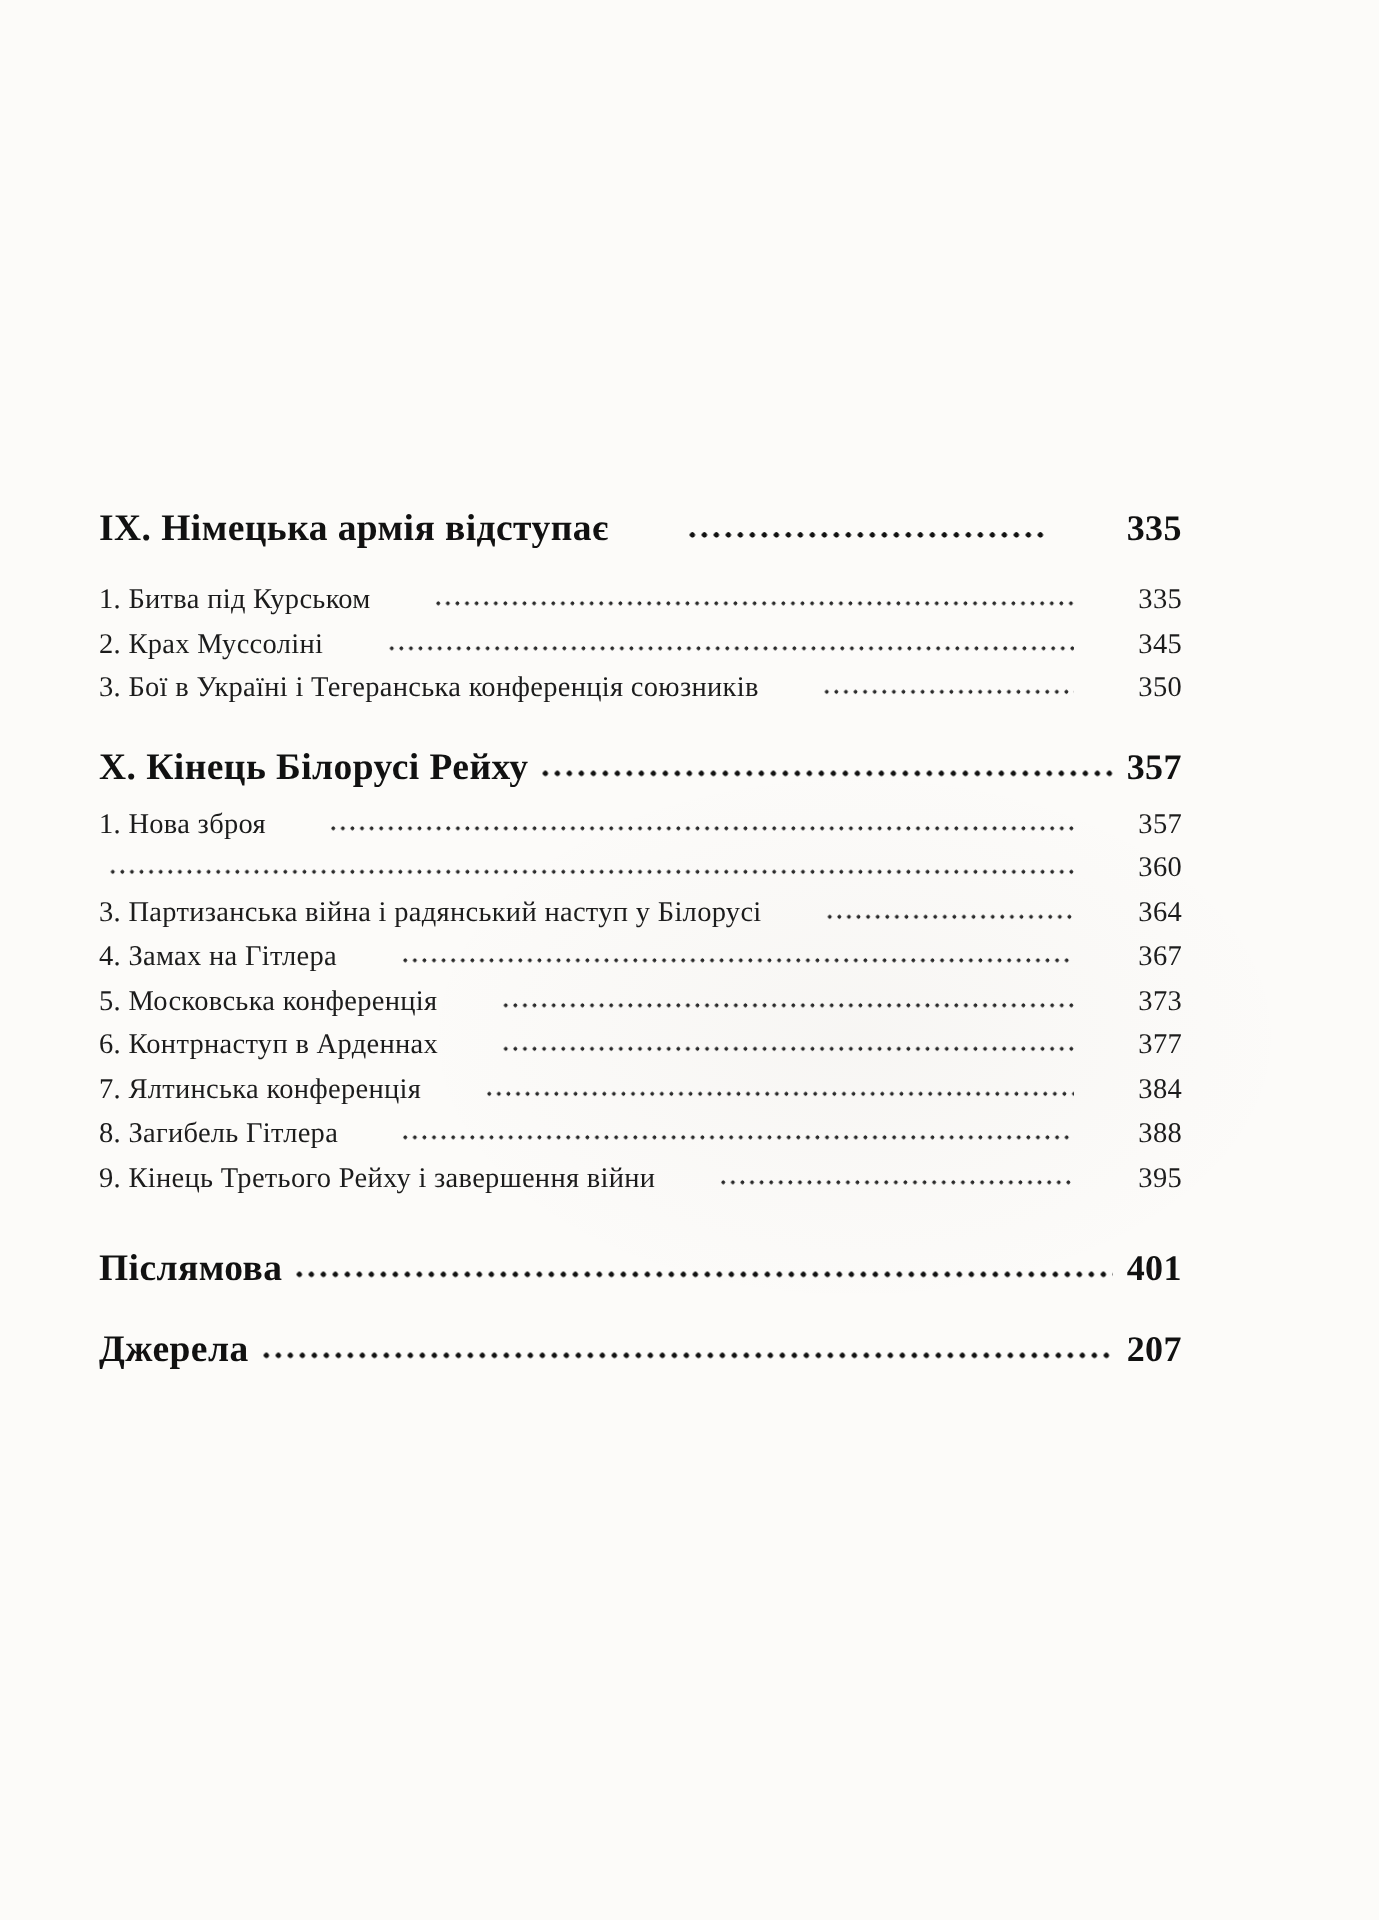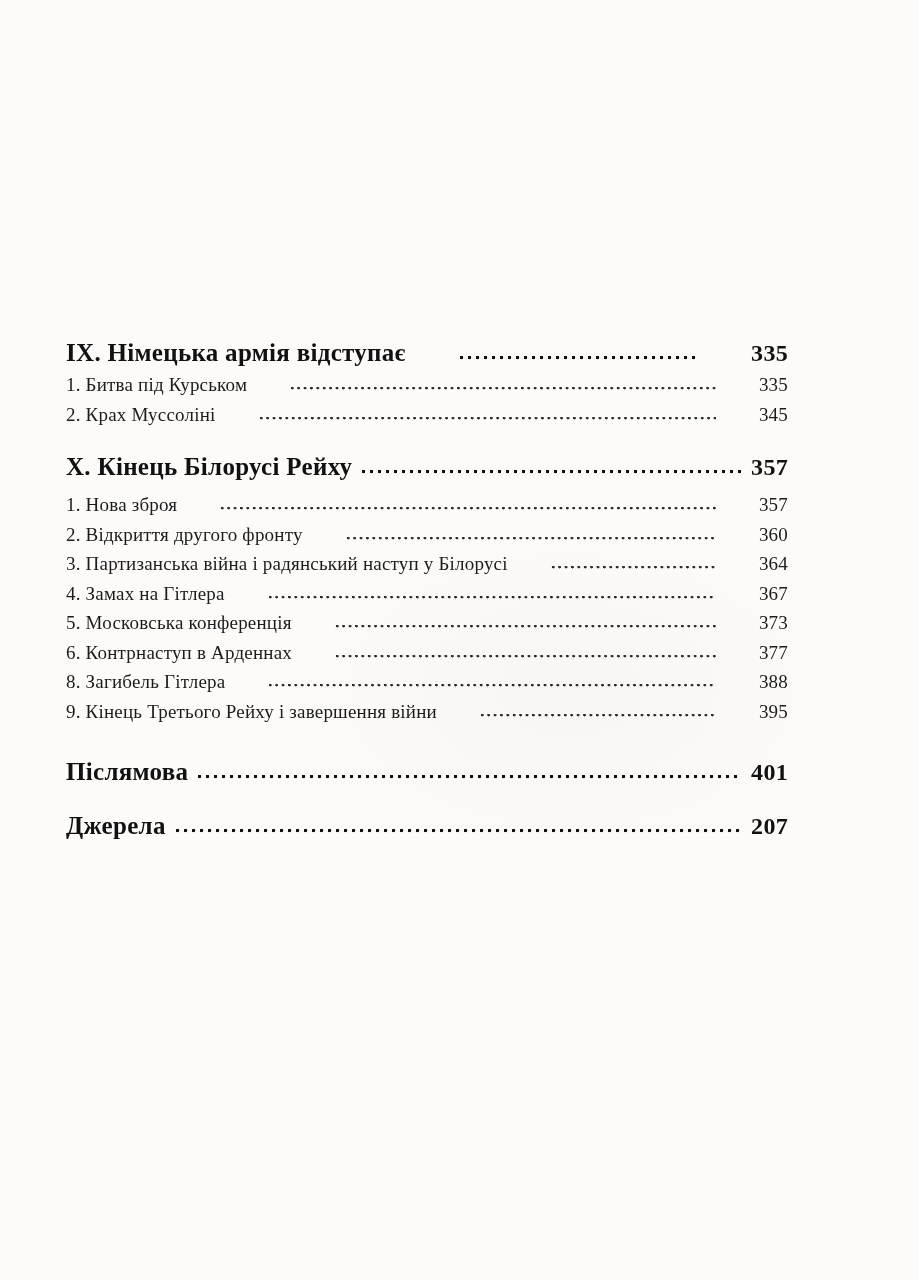--- a/index.html
+++ b/index.html
@@ -67,21 +67,21 @@
   }
   .row.heading .leader {
     height: 6px;
     background-image: radial-gradient(circle at 2.6px 2.6px, #121212 1.6px, transparent 1.95px);
     background-size: 8px 6px;
     margin-left: 9px;
     margin-right: 9px;
   }
   
   .section-9 { margin-top: 0; }
-  .section-9 .row.heading { margin-bottom: 1px; gap: 44px; }
+  .section-9 .row.heading { margin-bottom: 16px; gap: 44px; }
   .section-10 { margin-top: 22px; }
   .section-10 .row.heading { margin-bottom: 7px; }
   .standalone-0 { margin-top: 30px; }
   .standalone-1 { margin-top: 22px; }
 </style>
 </head>
 <body>
 
 <div class="page">
   <div class="toc">
@@ -95,35 +95,39 @@
       <div class="row item">
         <span>1. Битва під Курськом</span>
         <span class="leader"></span>
         <span class="pagenum">335</span>
       </div>
       <div class="row item">
         <span>2. Крах Муссоліні</span>
         <span class="leader"></span>
         <span class="pagenum">345</span>
       </div>
+      <div class="row item">
+        <span>3. Бої в Україні і Тегеранська конференція союзників</span>
+        <span class="leader"></span>
+        <span class="pagenum">350</span>
+      </div>
     </div>
 
     <div class="section section-10">
       <div class="row heading">
         <span>X. Кінець Білорусі Рейху</span>
         <span class="leader"></span>
         <span class="pagenum">357</span>
       </div>
       <div class="row item">
         <span>1. Нова зброя</span>
         <span class="leader"></span>
         <span class="pagenum">357</span>
       </div>
       <div class="row item">
-        <span>2. Відкриття другого фронту</span>
         <span class="leader"></span>
         <span class="pagenum">360</span>
       </div>
       <div class="row item">
         <span>3. Партизанська війна і радянський наступ у Білорусі</span>
         <span class="leader"></span>
         <span class="pagenum">364</span>
       </div>
       <div class="row item">
         <span>4. Замах на Гітлера</span>
@@ -132,20 +136,25 @@
       </div>
       <div class="row item">
         <span>5. Московська конференція</span>
         <span class="leader"></span>
         <span class="pagenum">373</span>
       </div>
       <div class="row item">
         <span>6. Контрнаступ в Арденнах</span>
         <span class="leader"></span>
         <span class="pagenum">377</span>
+      </div>
+      <div class="row item">
+        <span>7. Ялтинська конференція</span>
+        <span class="leader"></span>
+        <span class="pagenum">384</span>
       </div>
       <div class="row item">
         <span>8. Загибель Гітлера</span>
         <span class="leader"></span>
         <span class="pagenum">388</span>
       </div>
       <div class="row item">
         <span>9. Кінець Третього Рейху і завершення війни</span>
         <span class="leader"></span>
         <span class="pagenum">395</span>

